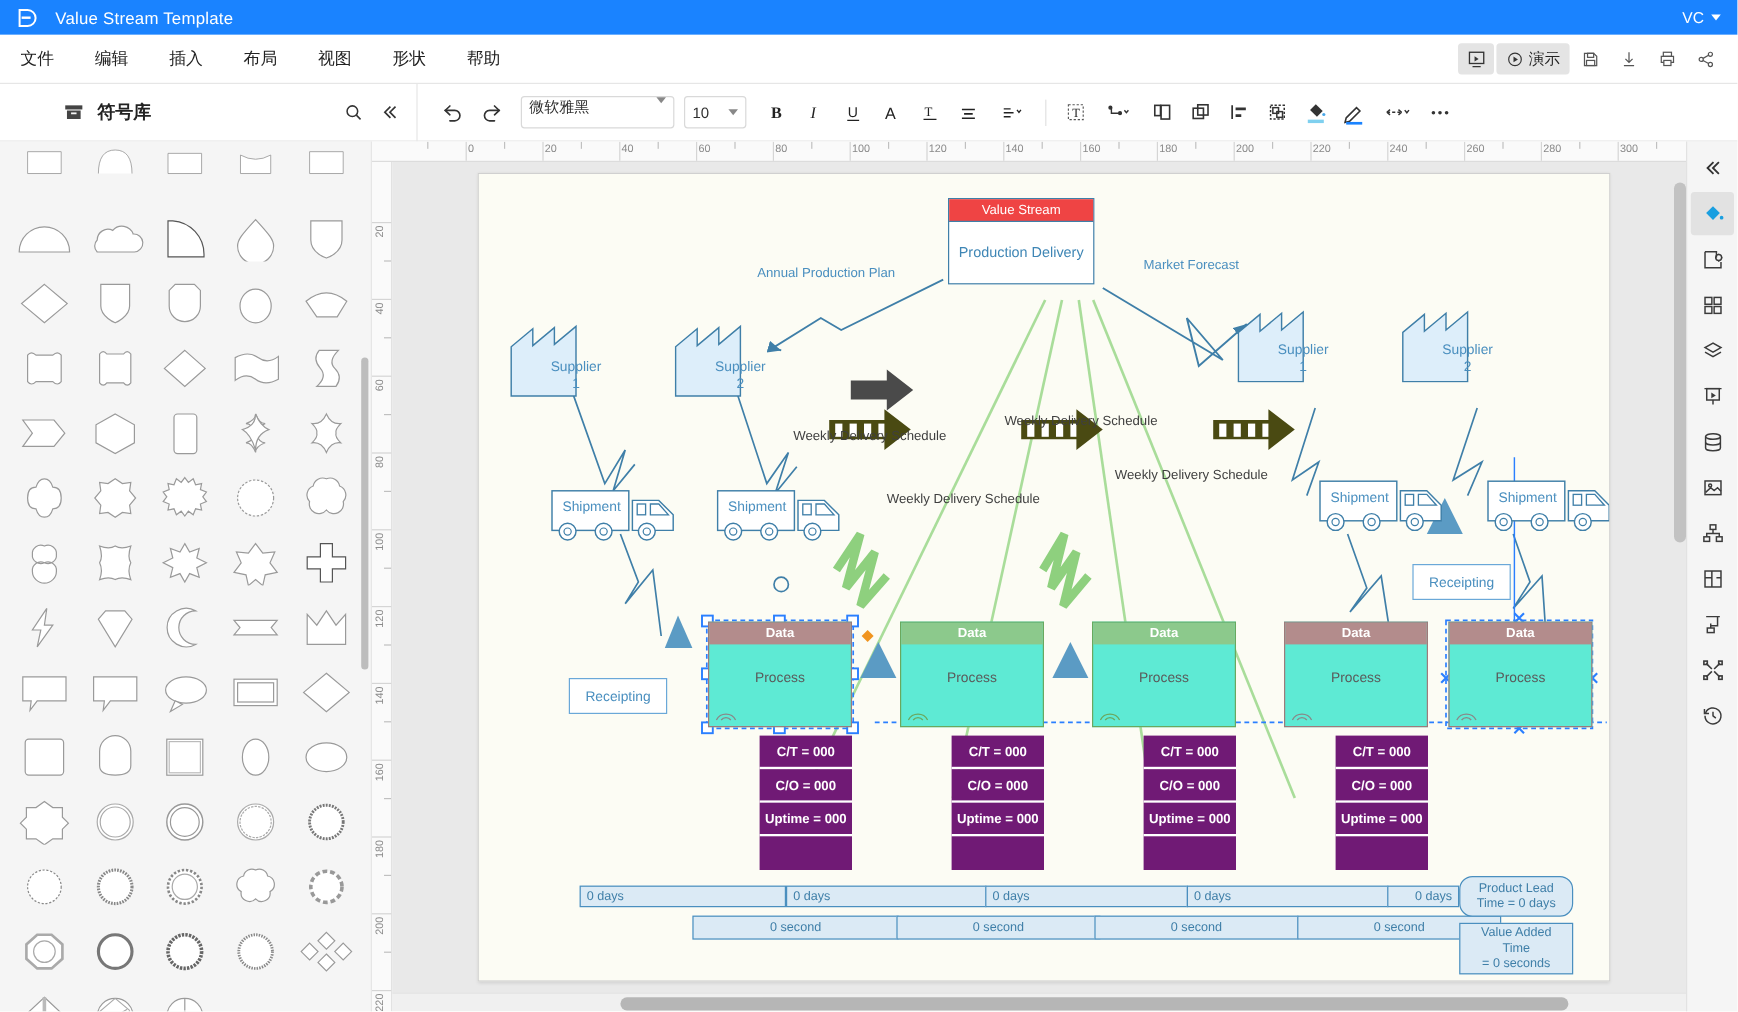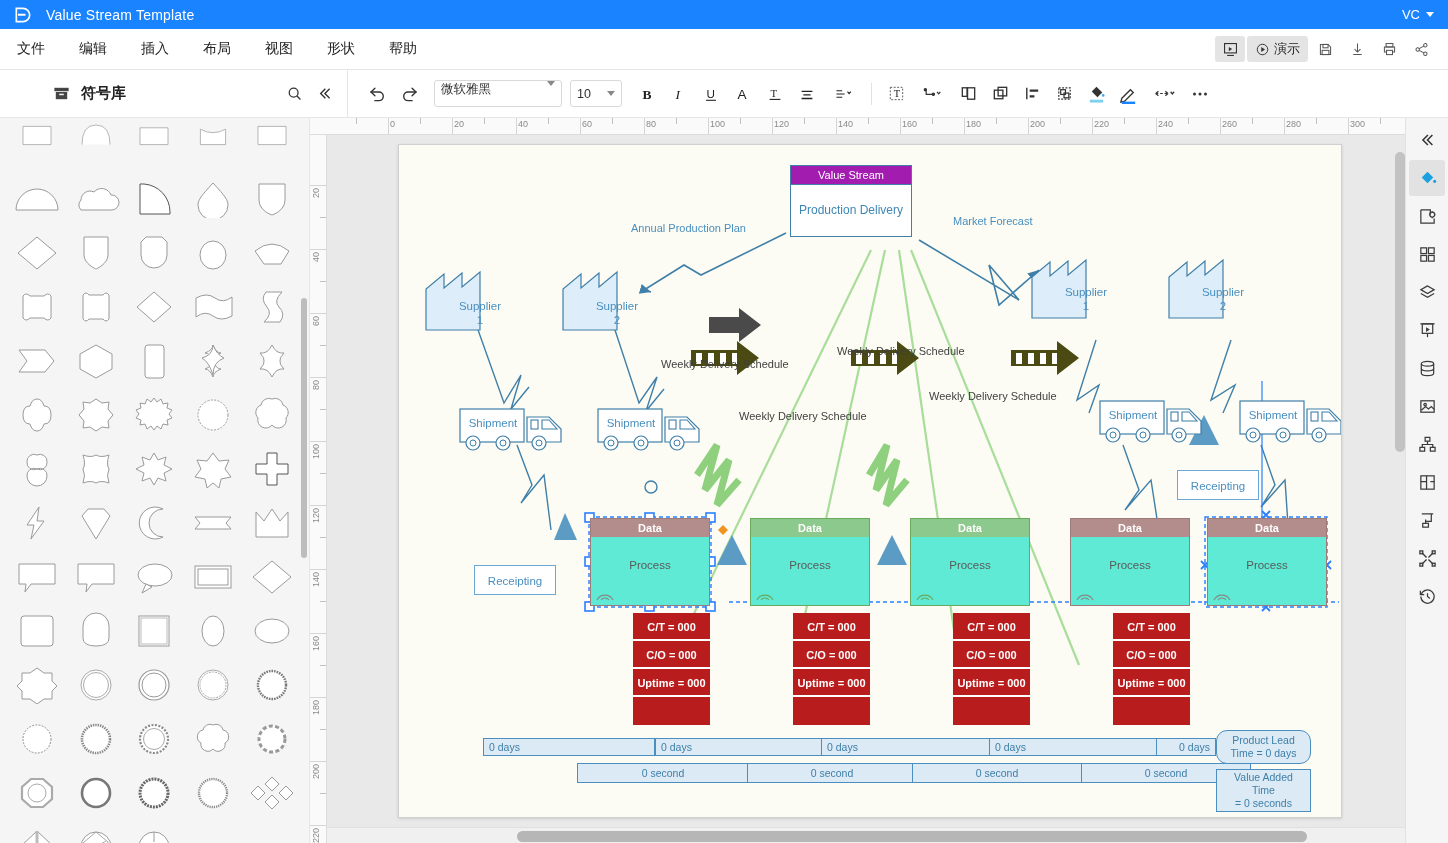--- a/index.html
+++ b/index.html
@@ -81,27 +81,27 @@
   }
   .hscroll-track { position:absolute; left:17px; right:0; bottom:0; height:16px; background:#f0f0f0; border-top:1px solid #e0e0e0;}
   .hscroll-thumb { position:absolute; left:190px; top:3px; height:11px; width:790px; background:#b6b6b6; border-radius:6px;}
   .canvas-vscroll { position:absolute; right:0; top:17px; width:10px; height:300px; background:#c2c2c2; border-radius:5px;}
 
   
   .dlabel { position:absolute; font-size:11px; color:#3f3f3f; white-space:nowrap;}
   .dlabel.blue { color:#4a8fbf; }
   .title-main { position:absolute; font-size:22px; font-weight:bold; color:#1a1a1a; letter-spacing:-.2px;}
   .vs-box { position:absolute; border:1px solid #3f7fa8; background:#fff; }
-  .vs-head { background:#a21caf; color:#fff; font-size:11px; text-align:center; padding:3px 0; border-bottom:1px solid #3f7fa8;}
+  .vs-head { background:#ef4444; color:#fff; font-size:11px; text-align:center; padding:3px 0; border-bottom:1px solid #3f7fa8;}
   .vs-body { font-size:12px; color:#3f86b5; text-align:center; padding-top:18px;}
   .proc-box { position:absolute; border:1px solid; background:#5eead4; }
   .proc-head { color:#fff; font-size:11px; text-align:center; padding:3px 0; font-weight:bold;}
   .proc-body { font-size:11.5px; color:#5a5a5a; text-align:center; padding-top:22px;}
   .data-rows { position:absolute; }
-  .data-row { background:#b91c1c; color:#fff; font-size:11px; font-weight:bold; text-align:center; height:28px; line-height:28px; border-bottom:2px solid #fff;margin-left:43px;}
+  .data-row { background:#701a75; color:#fff; font-size:11px; font-weight:bold; text-align:center; height:28px; line-height:28px; border-bottom:2px solid #fff;margin-left:43px;}
   .receipt { position:absolute; border:1px solid #6aa8d8; background:#fff; font-size:11.5px; color:#4a8fbf; text-align:center;}
   .tl-day { position:absolute; background:#dbeaf5; border:1px solid #4a8fbf; font-size:10.5px; color:#3f7fa8; padding:2px 5px;}
   .tl-sec { position:absolute; background:#dbeaf5; border:1px solid #4a8fbf; font-size:10.5px; color:#3f7fa8; text-align:center; }
   .tl-sum { position:absolute; background:#dbeaf5; border:1px solid #4a8fbf; font-size:10.5px; color:#3f7fa8; text-align:center; line-height:1.25; }
 
   
   .right-rail { width:43px; background:#f5f5f5; border-left:1px solid #e2e2e2; display:flex; flex-direction:column; align-items:center; padding-top:4px;}
   .rail-btn { width:36px; height:36px; display:flex; align-items:center; justify-content:center; border-radius:3px; color:#3b3b3b; margin-bottom:2px;}
   .rail-btn.active { background:#e2e2e2; }
 </style>

